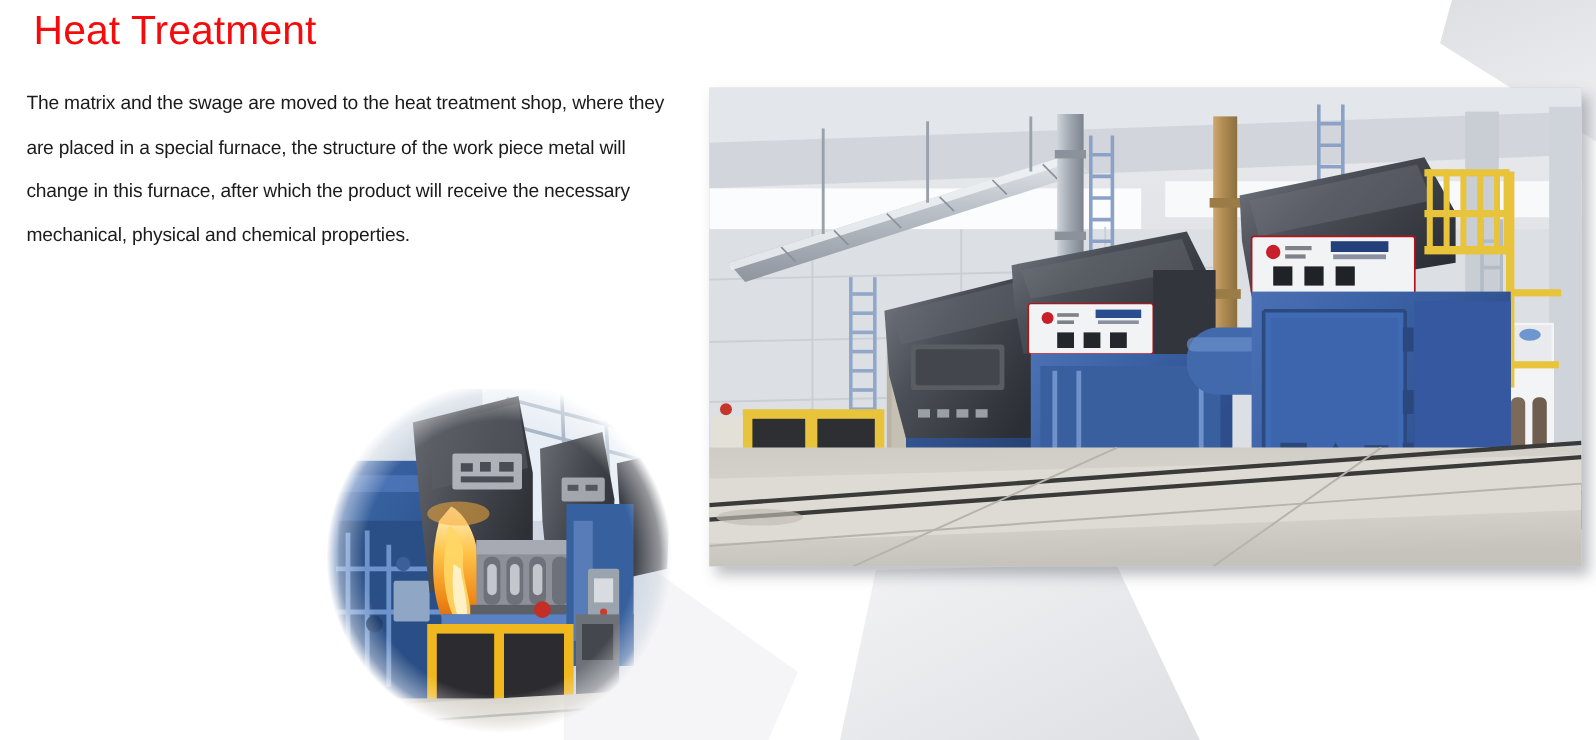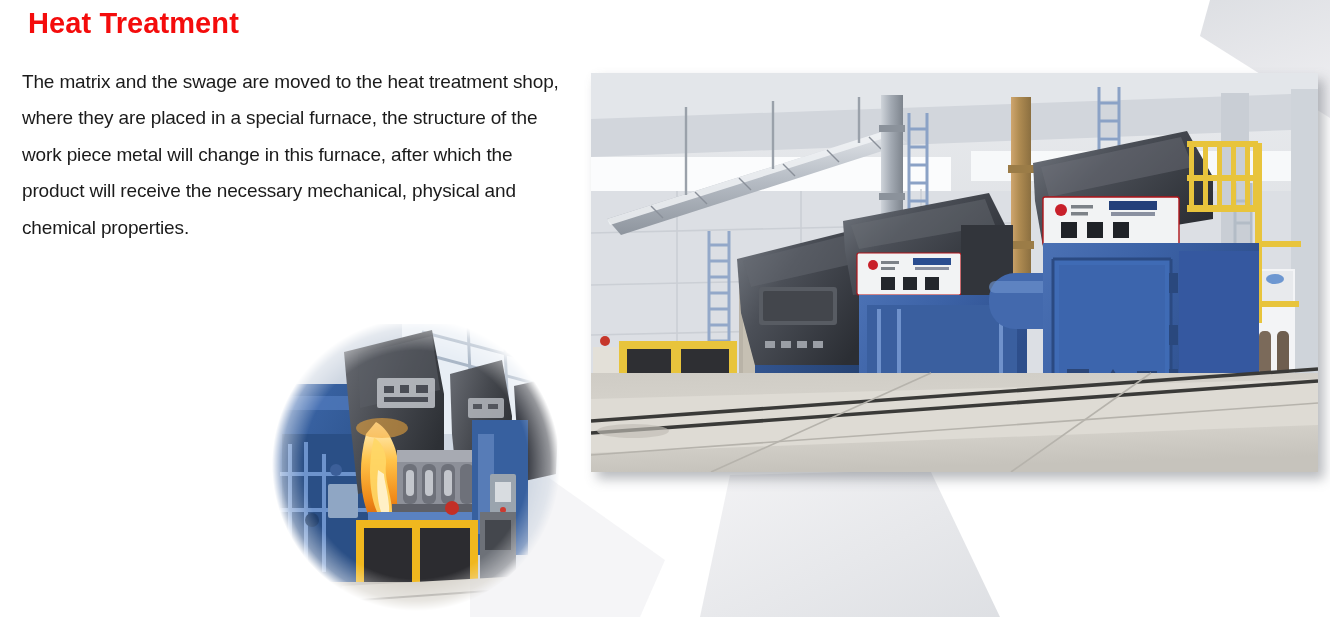--- a/index.html
+++ b/index.html
@@ -24,29 +24,29 @@
   }
 
   
   .text-col {
     position: absolute;
     left: 22px;
     top: 8px;
     width: 545px;
   }
   .page-title {
-    font-size: 29px;
-    font-weight: bold;
+    font-size: 34px;
+    font-weight: normal;
     color: #f40c0c;
     margin: 0 0 24px 6px;
     letter-spacing: 0.1px;
     line-height: 1.1;
   }
   .body-text {
-    font-size: 19px;
+    font-size: 16px;
     line-height: 36.5px;
     color: #1b1b1b;
     margin: 0;
     letter-spacing: -0.15px;
   }
 
   
   .circle-photo {
     position: absolute;
     left: 272px;

